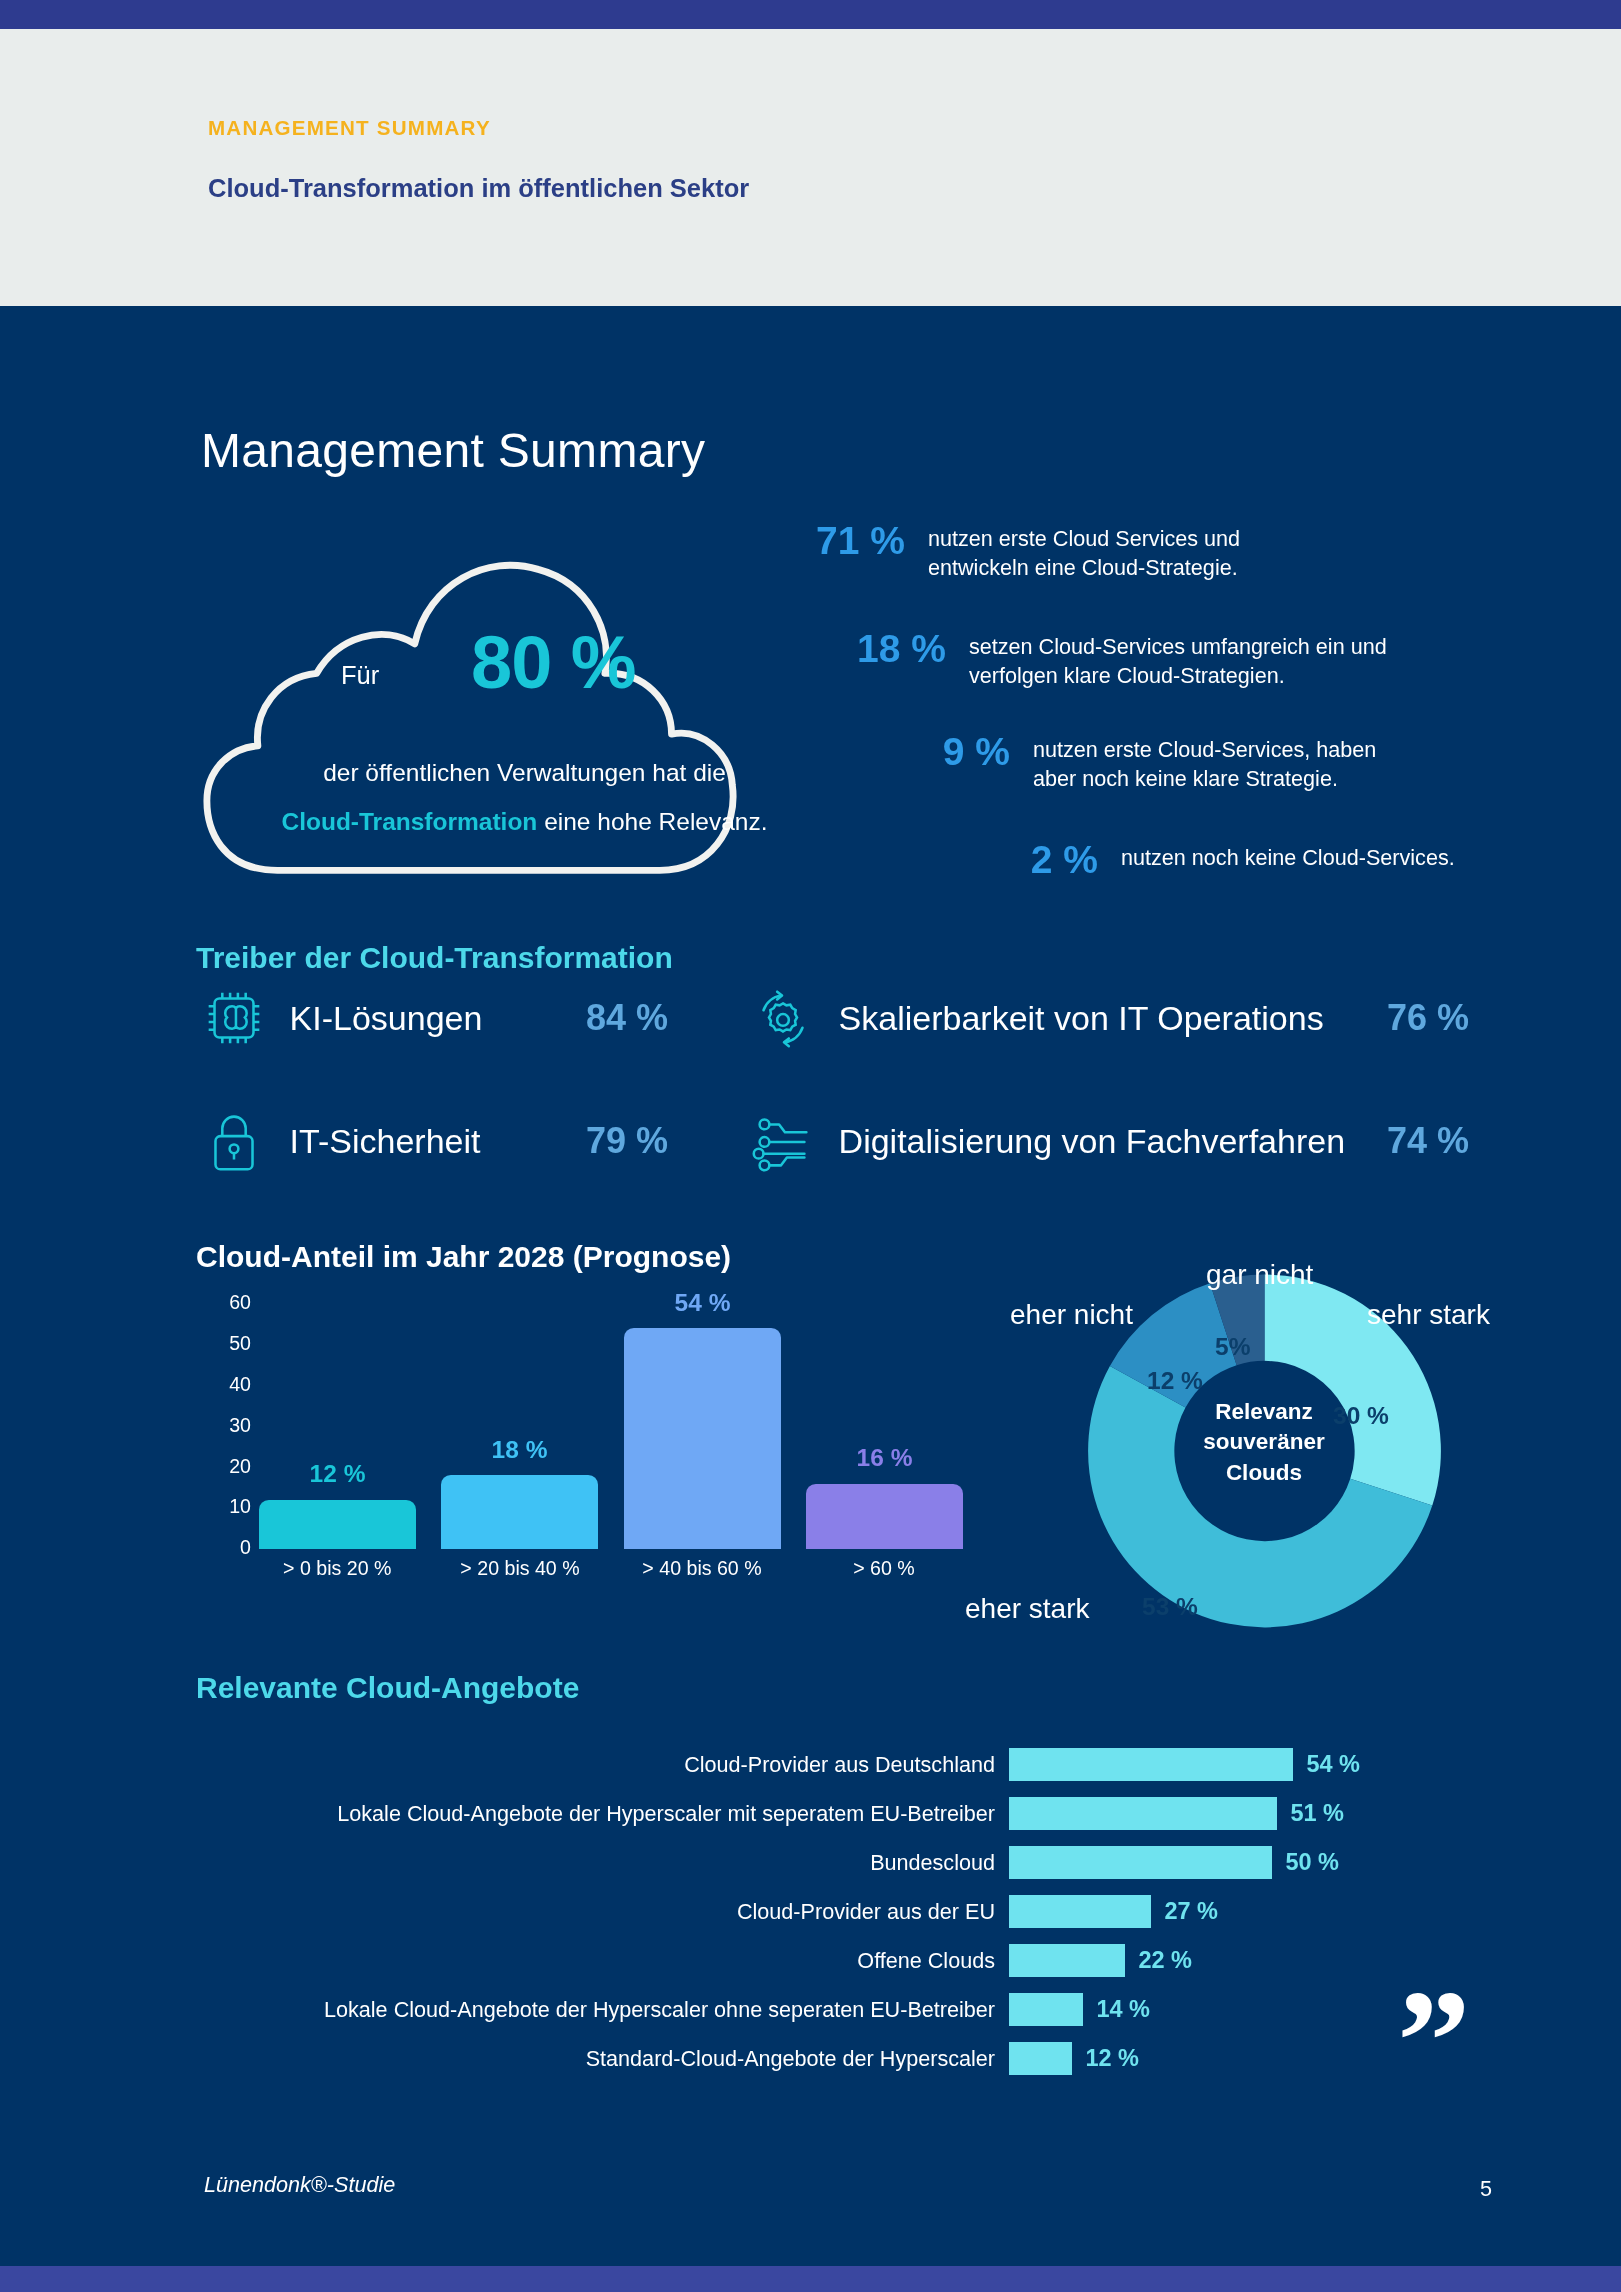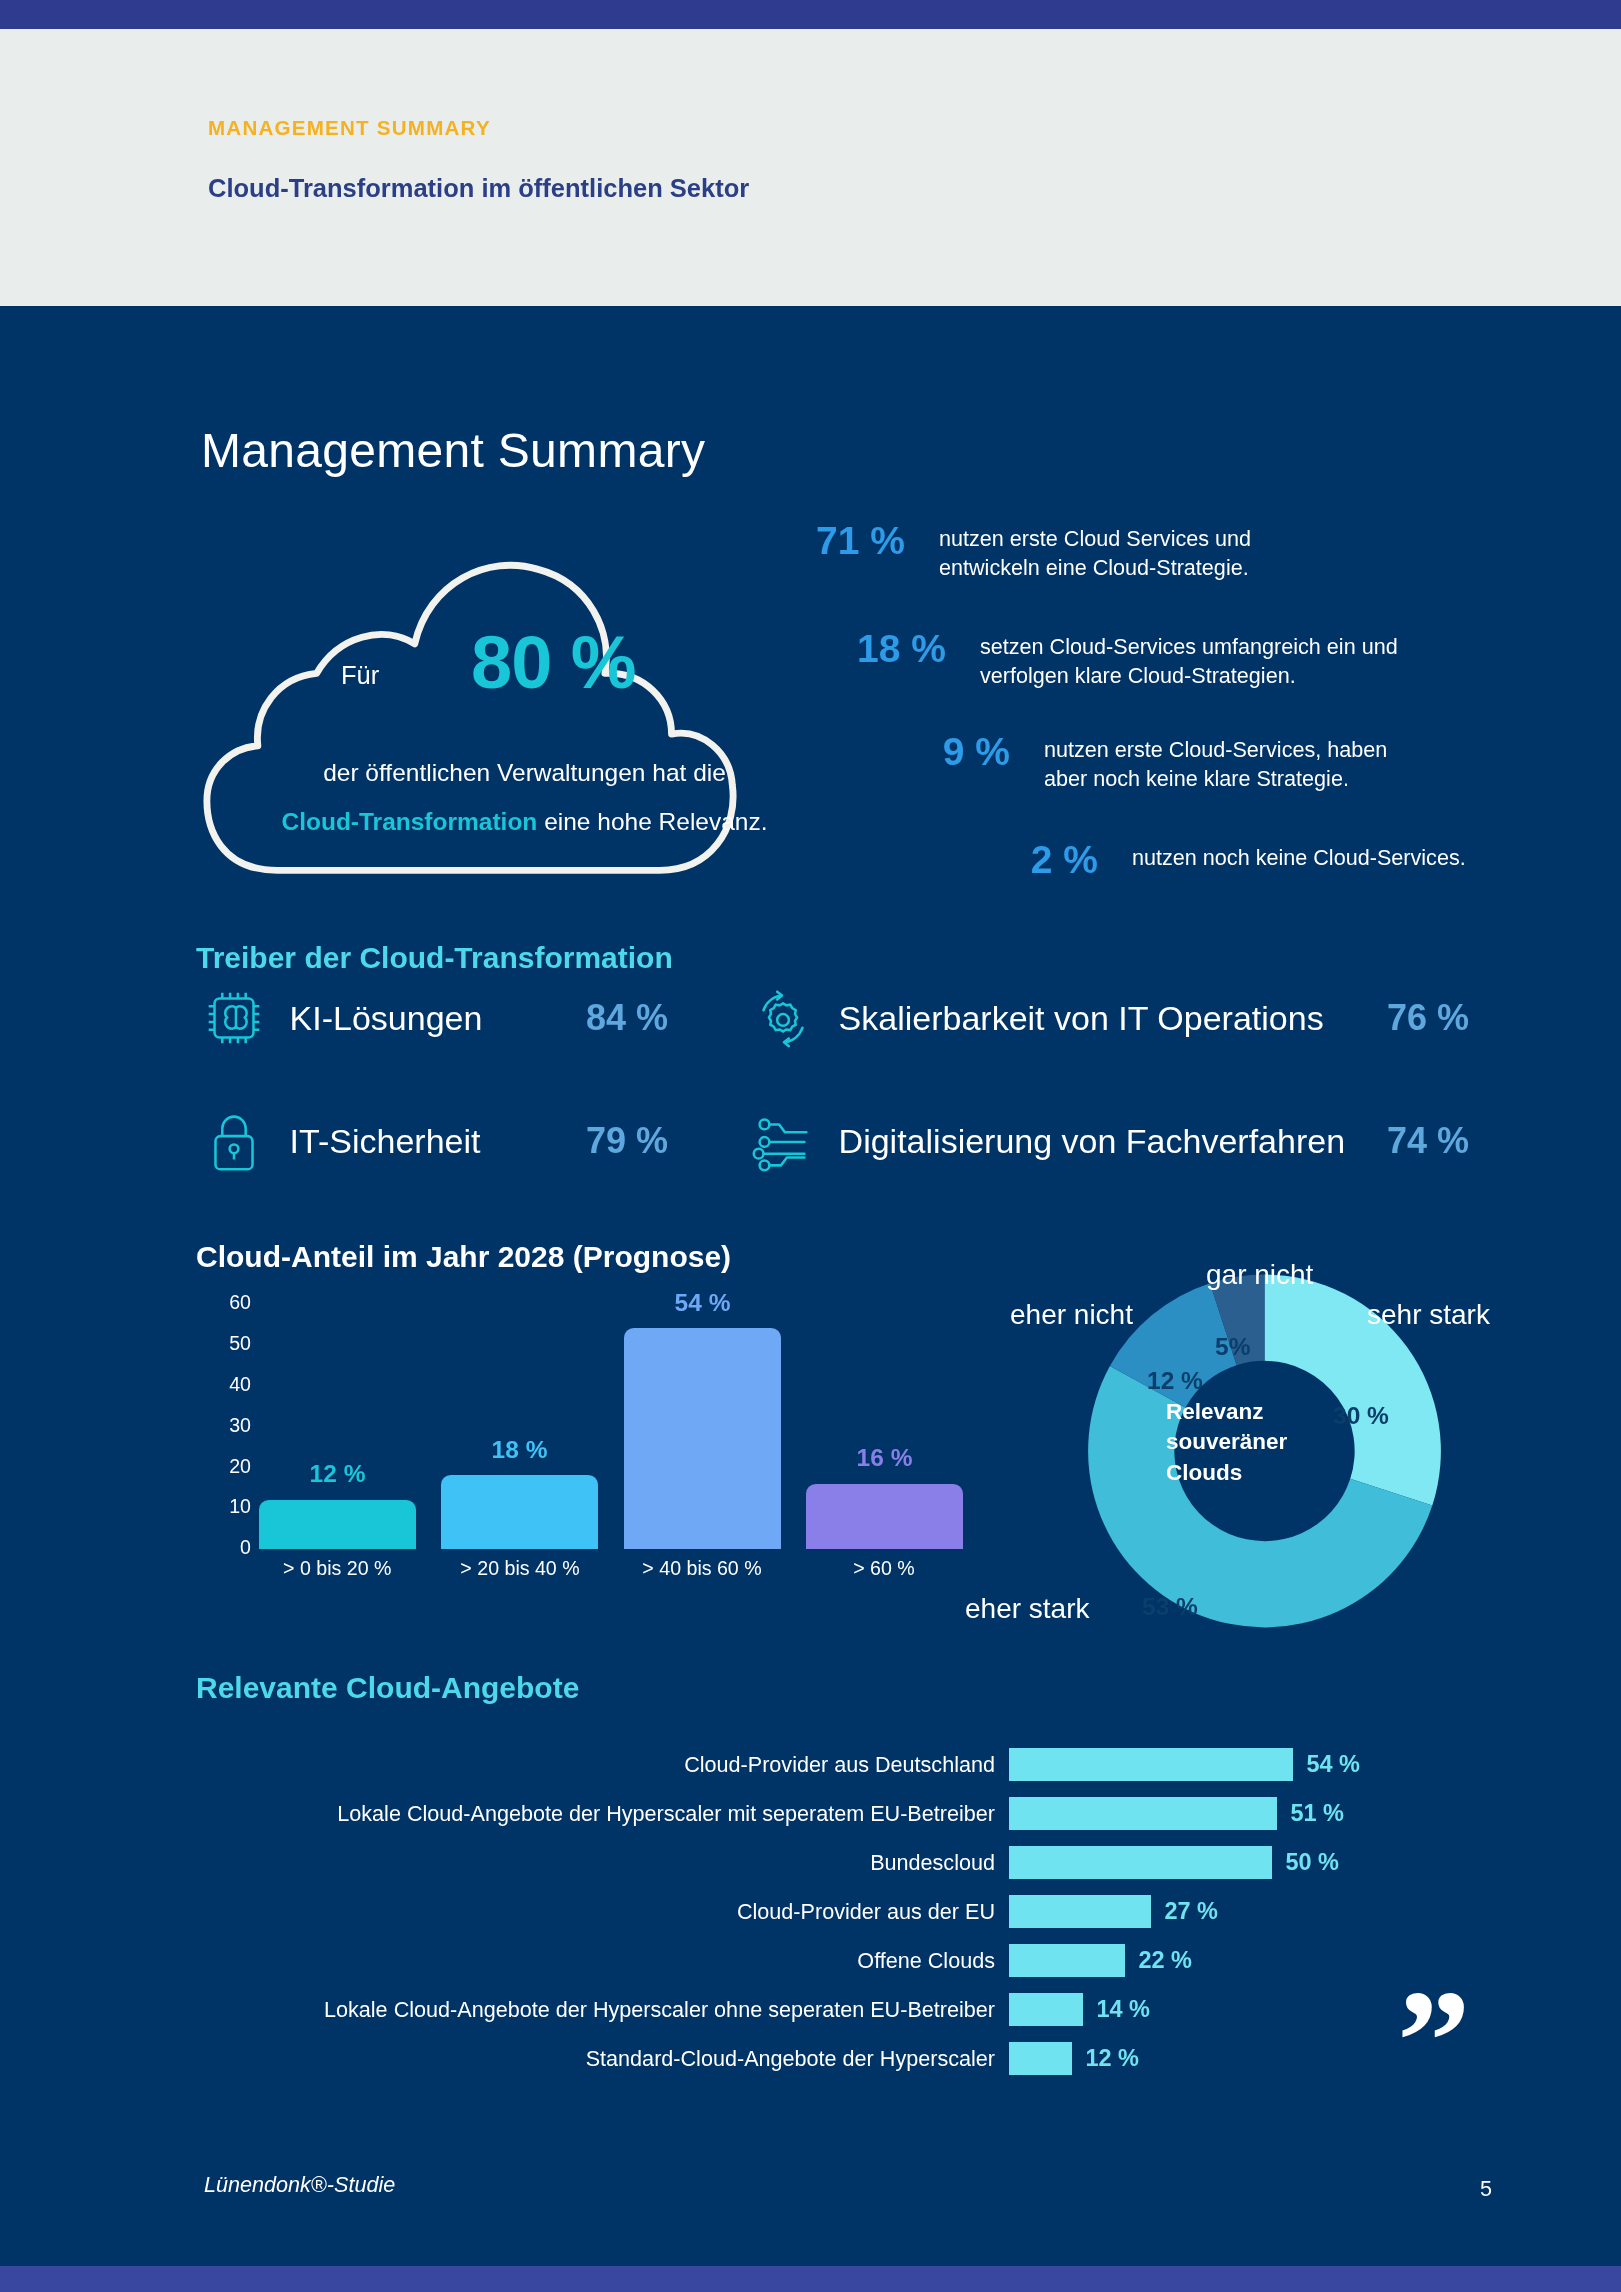--- a/index.html
+++ b/index.html
@@ -51,21 +51,21 @@
   }
   .cloud-line2 .em { color:#19C6D8; font-weight:bold; }
 
   
   .stat { position:absolute; display:flex; align-items:flex-start; }
   .stat .num {
     color:#2E9BE8; font-size:39px; font-weight:bold; white-space:nowrap;
     text-align:right;
   }
   .stat .txt {
-    color:#FFFFFF; font-size:21.6px; line-height:1.33; margin-left:34px; padding-top:5.9px;
+    color:#FFFFFF; font-size:21.6px; line-height:1.33; margin-left:23px; padding-top:5.9px;
   }
   #stat0 { left:787px; top:519px; }
   #stat0 .num { width:118px; }
   #stat1 { left:828px; top:627px; }
   #stat1 .num { width:118px; }
   #stat2 { left:892px; top:730px; }
   #stat2 .num { width:118px; }
   #stat3 { left:980px; top:838px; }
   #stat3 .num { width:118px; }
 
@@ -102,21 +102,21 @@
     position:absolute; width:157px; text-align:center; font-size:24.5px; font-weight:bold;
   }
   .xlab {
     position:absolute; top:253px; width:182px; text-align:center;
     color:#FFFFFF; font-size:19.6px;
   }
 
   
   .donut-wrap { position:absolute; left:990px; top:1255px; width:549px; height:392px; }
   .donut-center-txt {
-    position:absolute; left:176px; top:1409px; width:196px; 
+    position:absolute; left:176px; top:1409px; width:196px; text-align:center;
     color:#FFFFFF; font-size:22.5px; font-weight:bold; line-height:1.35;
   }
   .dleg { position:absolute; color:#FFFFFF; font-size:28px; white-space:nowrap; }
   .dval { position:absolute; color:#0B3F6B; font-size:24.5px; font-weight:bold; white-space:nowrap; }
 
   
   #hb-head { position:absolute; left:196px; top:1671px; color:#4DD9EA; font-size:30px; font-weight:bold; }
   .hbars { position:absolute; left:196px; top:1740px; width:1206px; }
   .hrow { position:relative; height:49px; display:flex; align-items:center; }
   .hlbl {

